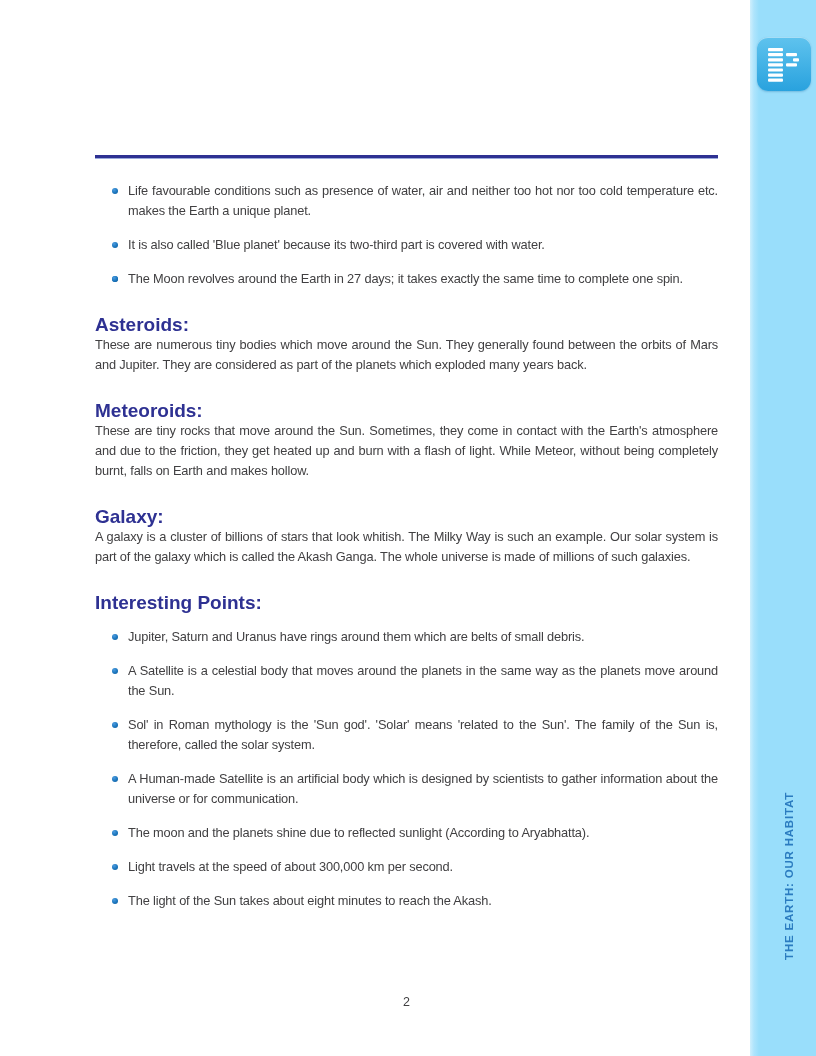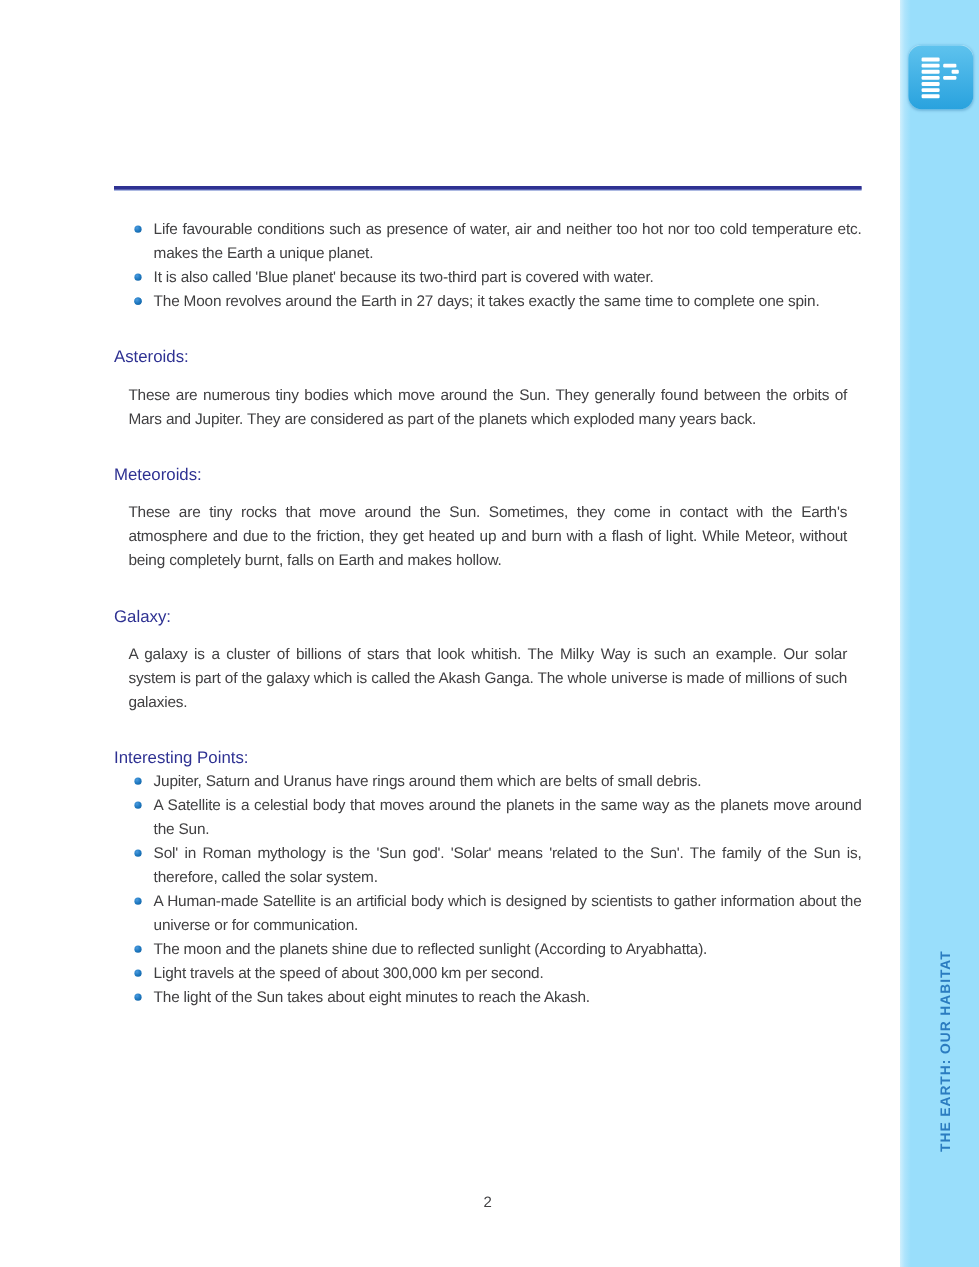--- a/index.html
+++ b/index.html
@@ -34,39 +34,40 @@
     height:3px;
     background:var(--rule);
     box-shadow:0 1px 0 var(--rule_under);
     margin-bottom:23px;
   }
   ul.bullets{list-style:none;}
   ul.bullets li{
     position:relative;
     padding-left:33px;
     text-align:justify;
+    margin-top:14px;
   }
   .dot{
     position:absolute;
     left:17px;top:7px;
     width:6px;height:6px;
     border-radius:50%;
     background:radial-gradient(circle at 35% 30%, #4a9be0 0%, var(--bullet) 55%, #0f5a99 100%);
   }
   .section{margin-top:26px;}
   .heading{
     color:var(--accent_heading);
-    font-weight:400;
-    font-size:14px;
+    font-weight:700;
+    font-size:19px;
     letter-spacing:0;
     line-height:20px;
   }
   .para{
     text-align:justify;
-    margin:12px;
+    margin:0;
   }
   .b{font-weight:400;}
   .pagenum{
     position:absolute;
     left:95px;width:623px;
     top:995px;
     text-align:center;
     font-size:12.5px;
     color:var(--body_text);
   }

